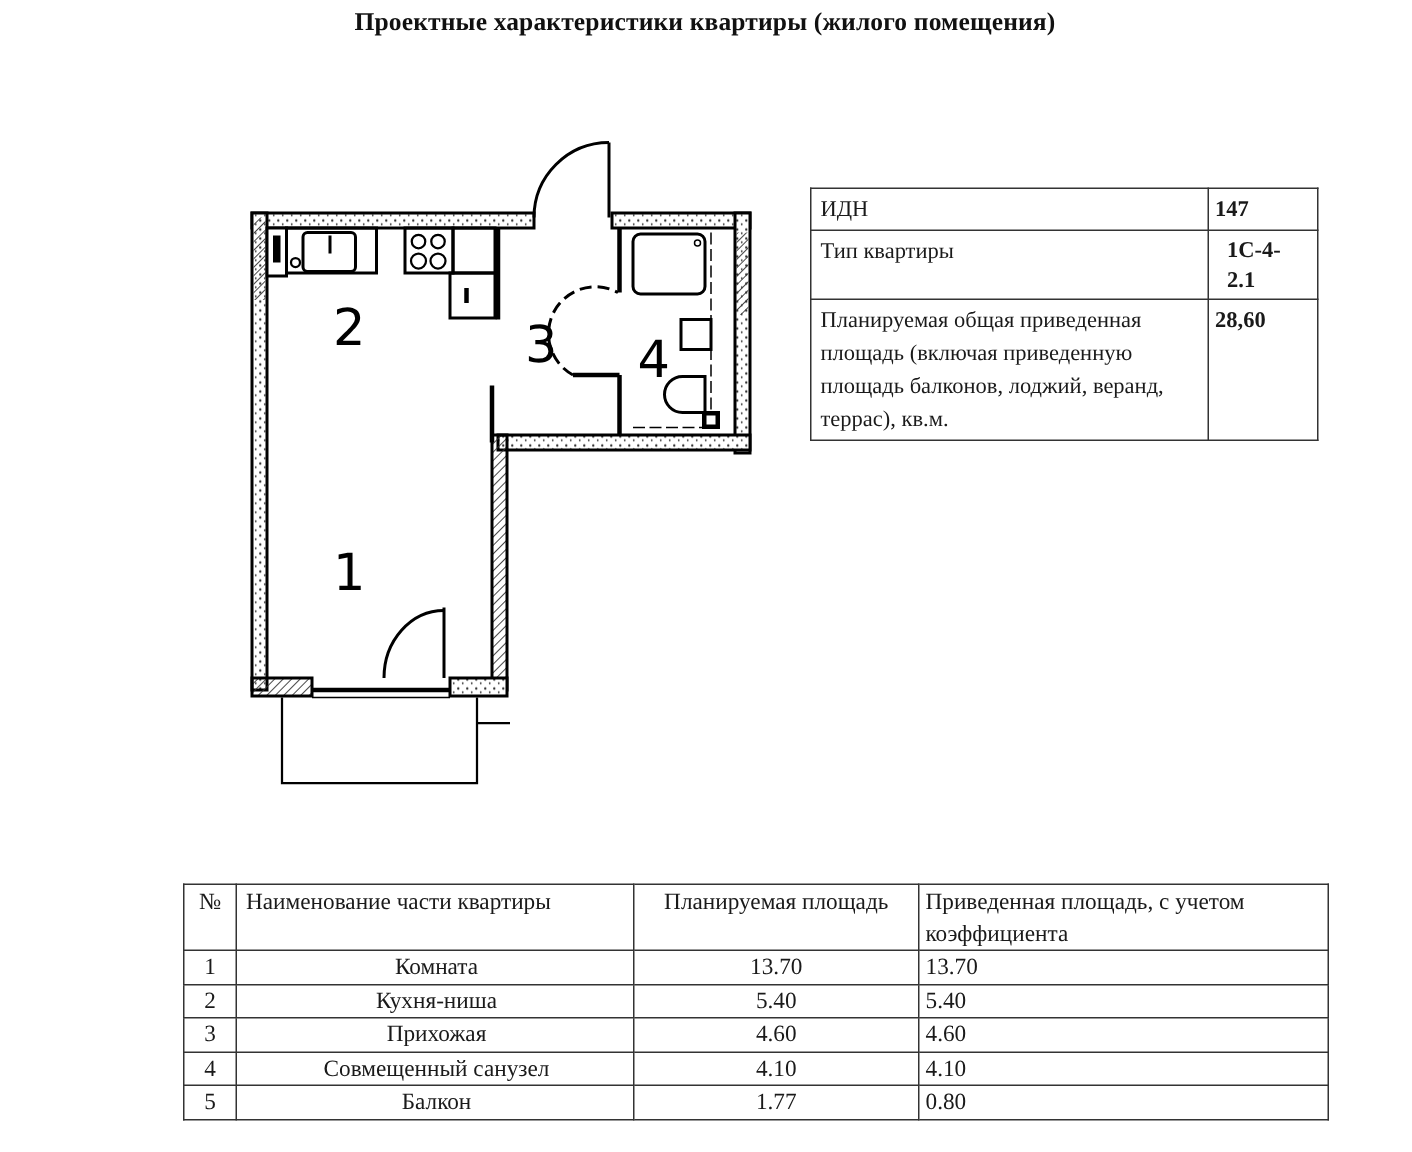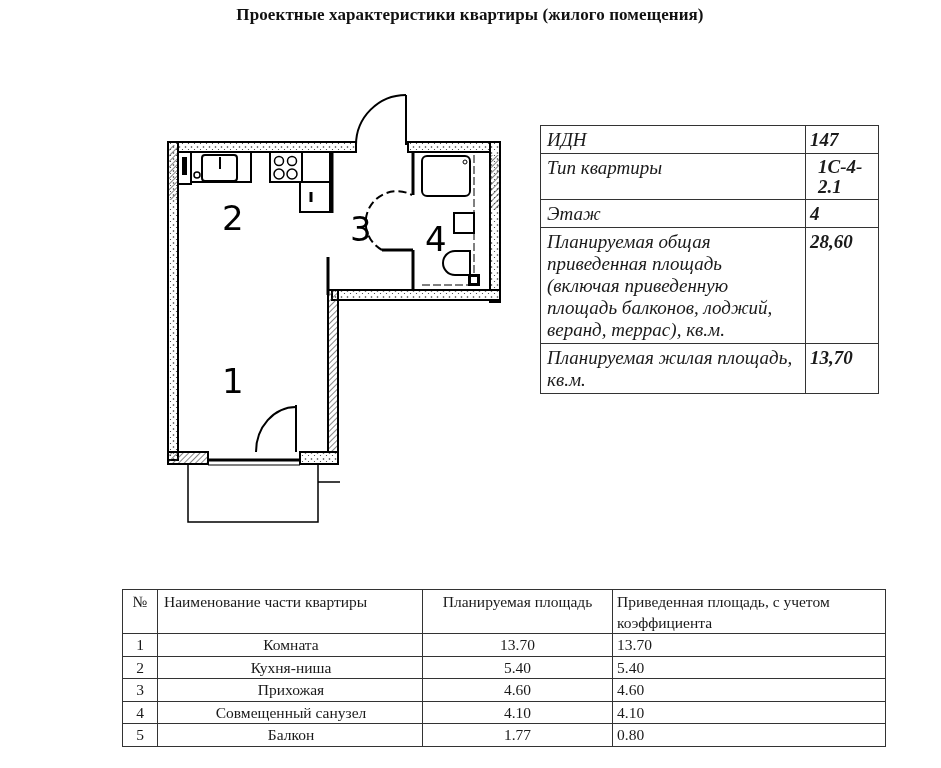--- a/index.html
+++ b/index.html
@@ -17,21 +17,21 @@
     .title span { display: inline-block; transform: translateX(-30px); }
 
     
     .plan { position: absolute; left: 160px; top: 85px; width: 345px; height: 445px; }
     .plan svg { width: 100%; height: 100%; display: block; }
 
     
     table { border-collapse: collapse; }
     .summary {
       position: absolute; left: 540px; top: 125px; width: 339px;
-      font-size: 19px; line-height: 22px; font-style: italic;
+      font-size: 15px; line-height: 22px;
     }
     .summary td {
       border: 1.5px solid #333; vertical-align: top; padding: 3px 6px 2px 6px;
     }
     .summary td.k { width: 266px; }
     .summary td.v { width: 73px; text-align: left; font-weight: bold; padding-left: 4px; padding-right: 4px; }
 
     
     .parts {
       position: absolute; left: 122px; top: 589px; width: 764px;
@@ -163,30 +163,22 @@
     <tbody>
       <tr>
         <td class="k">ИДН</td>
         <td class="v">147</td>
       </tr>
       <tr>
         <td class="k">Тип квартиры</td>
         <td class="v" style="line-height:20px; padding-left:12px; padding-right:8px;">1С-4-2.1</td>
       </tr>
       <tr>
-        <td class="k">Этаж</td>
-        <td class="v">4</td>
-      </tr>
-      <tr>
         <td class="k">Планируемая общая приведенная площадь (включая приведенную площадь балконов, лоджий, веранд, террас), кв.м.</td>
         <td class="v">28,60</td>
-      </tr>
-      <tr>
-        <td class="k">Планируемая жилая площадь, кв.м.</td>
-        <td class="v">13,70</td>
       </tr>
     </tbody>
   </table>
 
   <table class="parts">
     <thead>
       <tr>
         <th class="c-num">№</th>
         <th class="c-name">Наименование части квартиры</th>
         <th class="c-plan">Планируемая площадь</th>

